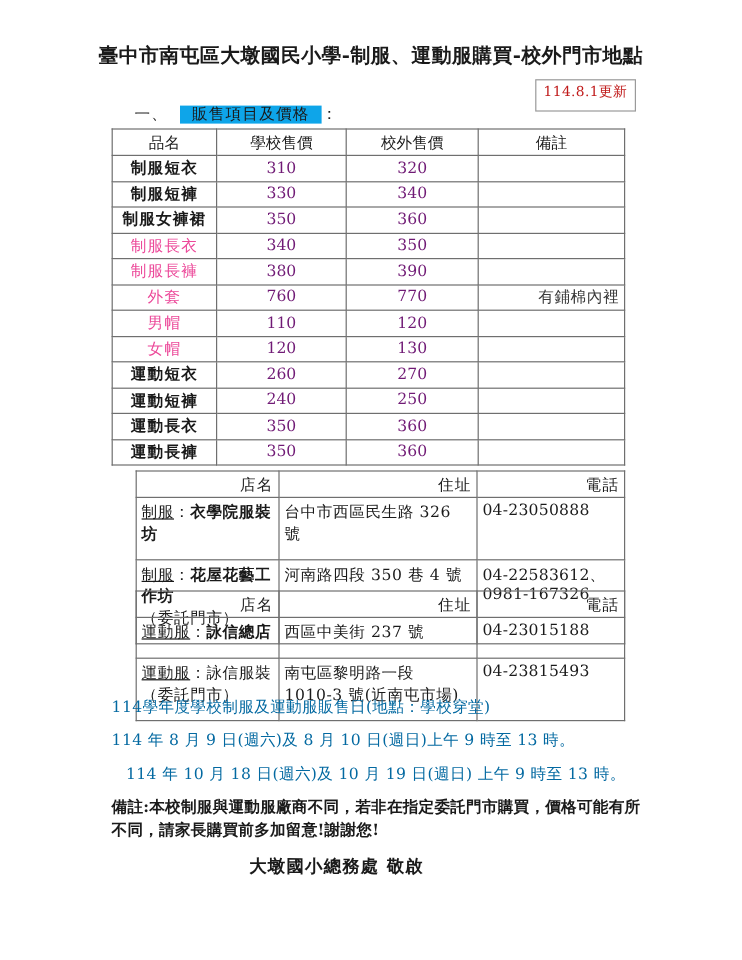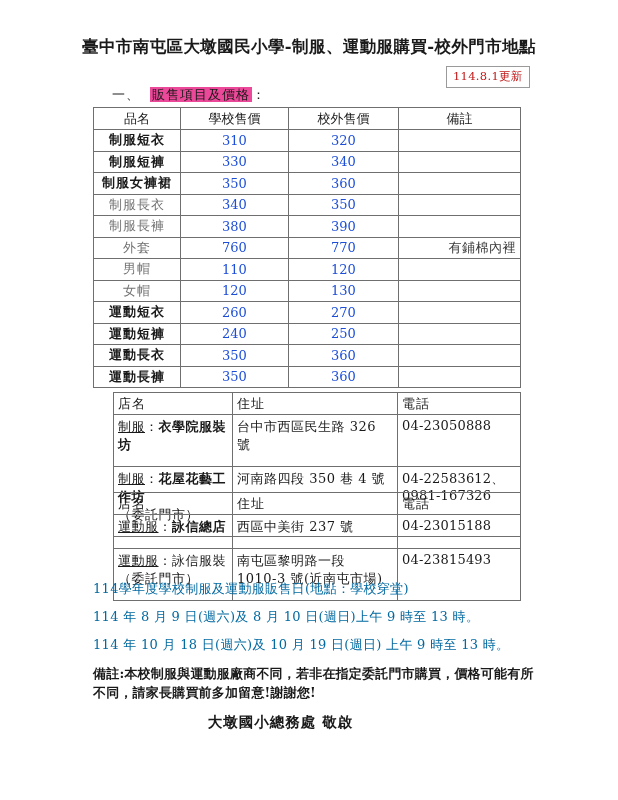--- a/index.html
+++ b/index.html
@@ -35,38 +35,38 @@
     letter-spacing: 0.4px;
     white-space: nowrap;
   }
 
   
   .update-stamp {
     position: absolute;
     top: 66px;
     left: 446px;
     border: 1px solid #9a9a9a;
-    padding: 2px 6px 3px 6px;
+    padding: 2px 6px 8px 6px;
     font-size: 11.5px;
     color: #c01a1a;
     letter-spacing: 0.3px;
     white-space: nowrap;
   }
 
   
   .section-head {
     position: absolute;
     font-size: 13px;
     letter-spacing: 1px;
     white-space: nowrap;
   }
   .section-head .num { margin-right: 10px; }
   .section-head .hl {
-    background: #ec4899;
-    padding: 0 2px;
+    background: #0ea5e9;
+    padding: 0 10px;
   }
 
   
   table {
     position: absolute;
     border-collapse: collapse;
     table-layout: fixed;
     font-size: 13px;
   }
   table td, table th {
@@ -82,35 +82,35 @@
     text-align: center;
     height: 19px;
     font-size: 13px;
   }
   #price-table td { height: 18.5px; }
   #price-table td.name {
     text-align: center;
     letter-spacing: 1px;
   }
   #price-table td.name.strong { font-weight: bold; }
-  #price-table td.name.light { color: #737373; }
+  #price-table td.name.light { color: #ec4899; }
   #price-table td.price {
     text-align: center;
     font-family: "DejaVu Serif", "Liberation Serif", serif;
-    color: #1d4ed8;
+    color: #701a75;
   }
   #price-table td.note {
     text-align: right;
     letter-spacing: 0.5px;
     color: #3a3a3a;
   }
 
   
   .shop-table th {
-    text-align: left;
+    text-align: right;
     height: 19px;
     letter-spacing: 1px;
   }
   .shop-table td {
     vertical-align: top;
     padding-top: 3px;
     padding-bottom: 12px;
   }
   .shop-table td.shop {
     letter-spacing: 0.5px;
@@ -129,21 +129,21 @@
   .notice {
     position: absolute;
     left: 93px;
     color: #0369a1;
     font-size: 13px;
     letter-spacing: 0.3px;
     white-space: nowrap;
   }
   #notice-0 { top: 580px; }
   #notice-1 { top: 608px; }
-  #notice-2 { top: 636px; }
+  #notice-2 { top: 636px; margin-left: 12px; }
 
   
   .footnote {
     position: absolute;
     left: 93px;
     top: 665px;
     width: 452px;
     font-size: 13px;
     line-height: 1.45;
     letter-spacing: 0.2px;

